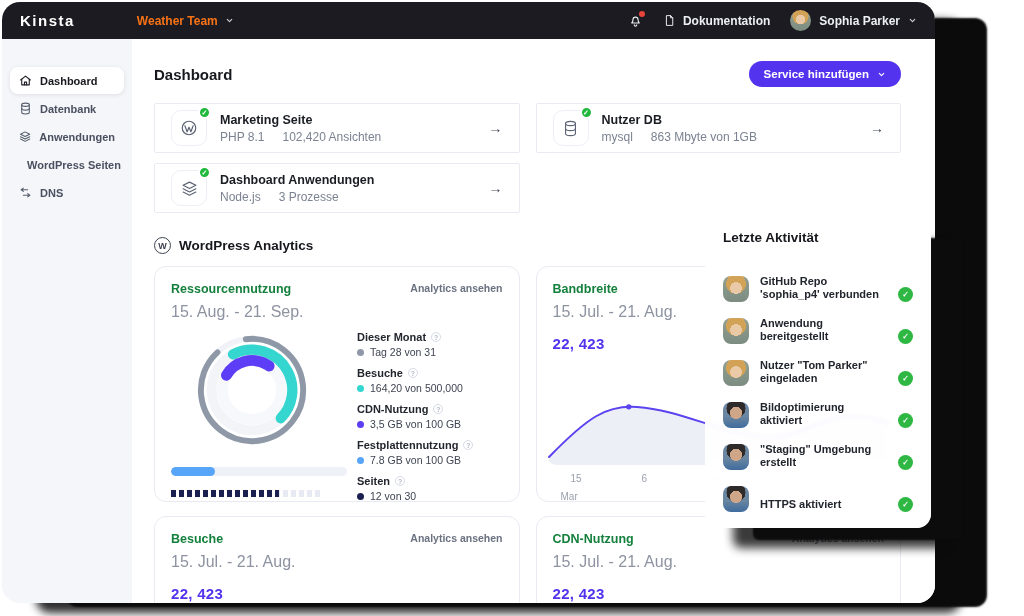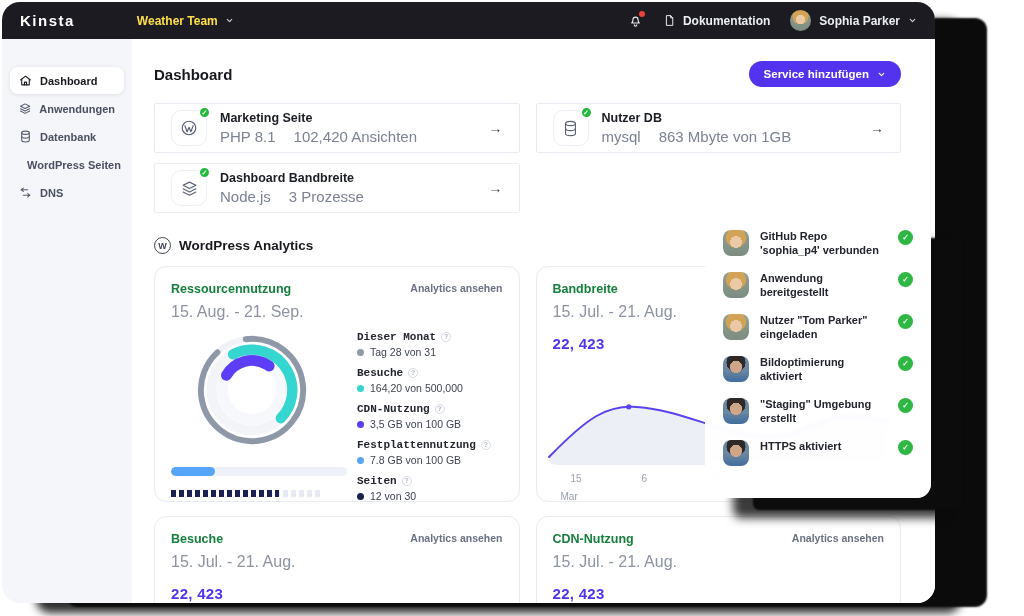--- a/index.html
+++ b/index.html
@@ -10,21 +10,21 @@
   .app-frame {
     position:absolute; left:2px; top:2px; width:933px; height:601px;
     border-radius:18px; background:#fff; overflow:hidden;
     display:flex; flex-direction:column;
     box-shadow: 58px 10px 2px -6px #0b0b0b, 30px 14px 8px -4px rgba(10,10,10,.85);
   }
 
   
   .topbar { height:37px; background:#1b1b21; display:flex; align-items:center; padding:0 18px; flex:0 0 auto; }
   .logo { color:#fff; font-weight:800; font-size:15px; letter-spacing:1.5px; }
-  .team-select { margin-left:62px; display:flex; align-items:center; gap:7px; color:#fde047; font-size:12px; font-weight:600; cursor:pointer; }
+  .team-select { margin-left:62px; display:flex; align-items:center; gap:7px; color:#f97316; font-size:12px; font-weight:600; cursor:pointer; }
   .top-right { margin-left:auto; display:flex; align-items:center; gap:20px; }
   .bell-wrap { position:relative; display:flex; }
   .bell-dot { position:absolute; top:-2px; right:-2px; width:6px; height:6px; border-radius:50%; background:#e8443a; }
   .doc-link { display:flex; align-items:center; gap:7px; color:#eceff3; font-size:12px; font-weight:700; cursor:pointer; }
   .user-chip { display:flex; align-items:center; gap:8px; color:#eceff3; font-size:12px; font-weight:600; cursor:pointer; }
   .avatar-sm { width:21px; height:21px; border-radius:50%; }
   svg.icn { display:block; }
 
   
   .body-row { flex:1; display:flex; min-height:0; }
@@ -45,21 +45,21 @@
 
   
   .services-grid { display:grid; grid-template-columns:1fr 1fr; column-gap:16px; row-gap:10px; margin-bottom:24px; }
   .svc-card { height:50px; border:1px solid #e9ebf2; border-radius:2px; display:flex; align-items:center;
     gap:13px; padding:0 16px; background:#fff; cursor:pointer; }
   .svc-icon { position:relative; width:36px; height:36px; border:1px solid #eceff5; border-radius:10px;
     display:flex; align-items:center; justify-content:center; color:#5b6374; flex:0 0 auto; }
   .svc-badge { position:absolute; top:-5px; right:-5px; width:13px; height:13px; border-radius:50%;
     background:#21b93c; border:2px solid #fff; color:#fff; font-size:7px; line-height:9px; text-align:center; font-weight:700; }
   .svc-title { font-size:12.5px; font-weight:700; color:#1b1d24; margin-bottom:3px; }
-  .svc-meta { font-size:15px; color:#7b8291; display:flex; gap:18px; }
+  .svc-meta { font-size:12px; color:#7b8291; display:flex; gap:18px; }
   .svc-arrow { margin-left:auto; color:#3f4654; font-size:14px; font-weight:600; }
 
   
   .section-head { display:flex; align-items:center; gap:8px; margin-bottom:12px; }
   .section-title { font-size:13.5px; font-weight:700; color:#17181d; }
   .wp-circle { width:17px; height:17px; border:1.6px solid #3e4450; border-radius:50%; color:#3e4450;
     font-size:9px; font-weight:700; display:flex; align-items:center; justify-content:center; }
 
   .analytics-grid { display:grid; grid-template-columns:1fr 1fr; column-gap:16px; row-gap:14px; }
   .ana-card { border:1px solid #e9ebf2; border-radius:12px; background:#fff; padding:15px 16px; position:relative; }
@@ -76,41 +76,41 @@
   .donut-col { width:180px; flex:0 0 auto; display:flex; flex-direction:column; align-items:flex-start; }
   .donut-wrap { margin-left:22px; }
   .bar-track { width:176px; height:9px; border-radius:5px; background:#eef1f7; margin-top:14px; position:relative; overflow:hidden; }
   .bar-fill { position:absolute; left:0; top:0; bottom:0; width:25%; border-radius:5px; background:#57a5f8; }
   .dash-bar { width:150px; height:7px; margin-top:14px; position:relative; }
   .dash-bg { position:absolute; inset:0; background:repeating-linear-gradient(90deg,#e7eaf2 0 5px,transparent 5px 8px); }
   .dash-fill { position:absolute; left:0; top:0; bottom:0; width:72%; background:repeating-linear-gradient(90deg,#1a2150 0 5px,transparent 5px 8px); }
 
   .legend-col { flex:1; padding-left:6px; }
   .lg-item { margin-bottom:9px; }
-  .lg-label-row { display:flex; align-items:center; gap:5px;font-family:Liberation Mono, monospace; }
+  .lg-label-row { display:flex; align-items:center; gap:5px; }
   .lg-label { font-size:11px; font-weight:700; color:#23262e; }
   .lg-info { width:10px; height:10px; border:1px solid #d7dbe4; border-radius:50%; color:#b3b9c5;
     font-size:7px; line-height:9px; text-align:center; font-weight:700; }
   .lg-value-row { display:flex; align-items:center; gap:6px; margin-top:3px; }
   .lg-dot { width:7px; height:7px; border-radius:50%; flex:0 0 auto; }
   .lg-value { font-size:10.5px; color:#3e4452; }
 
   
   .bw-chart { position:absolute; left:10px; right:10px; bottom:36px; height:86px; clip-path:inset(0 round 10px); }
   .bw-axis { position:absolute; left:10px; right:10px; bottom:14px; height:14px; font-size:10px; color:#9aa0ac; }
   .bw-axis span { position:absolute; }
   .bw-month { position:absolute; left:24px; bottom:-1px; font-size:10px; color:#9aa0ac; }
 
   
   .activity-panel { position:absolute; left:705px; top:210px; width:226px; z-index:6;
     background:rgba(255,255,255,.94); backdrop-filter:blur(2px); border-radius:14px;
     padding:20px 18px 16px;
     box-shadow: 40px 20px 2px -8px #0c0c0c, 22px 26px 10px -6px rgba(10,10,10,.8); }
   .activity-title { font-size:13.5px; font-weight:800; color:#17181d; margin-bottom:15px; }
-  .act-item { display:flex; align-items:flex-start; gap:11px; height:42px; }
+  .act-item { display:flex; align-items:flex-end; gap:11px; height:42px; }
   .act-avatar { width:26px; height:26px; border-radius:8px; flex:0 0 auto; }
   .act-text { font-size:11px; font-weight:600; color:#22252d; flex:1; line-height:1.25; }
   .act-check { width:15px; height:15px; border-radius:50%; background:#2eb843; color:#fff; flex:0 0 auto;
     font-size:8px; line-height:15px; text-align:center; font-weight:700; }
 
   .av-sophia { background:
     radial-gradient(circle at 50% 46%, #eac9a6 0 30%, rgba(0,0,0,0) 31%),
     radial-gradient(circle at 50% 30%, #d2a257 0 44%, rgba(0,0,0,0) 45%),
     linear-gradient(#93a093, #7c8c80); }
   .av-tom { background:
@@ -163,33 +163,33 @@
         <div class="side-item active">
           <svg class="icn" width="13" height="13" viewBox="0 0 24 24" fill="none" stroke="currentColor" stroke-width="2" stroke-linecap="round" stroke-linejoin="round">
               <path d="M3 11l9-7 9 7"></path>
               <path d="M5 9.8V20h14V9.8"></path>
               <path d="M10 20v-5h4v5"></path>
             </svg>
           <span>Dashboard</span>
         </div>
         <div class="side-item">
           <svg class="icn" width="13" height="13" viewBox="0 0 24 24" fill="none" stroke="currentColor" stroke-width="2" stroke-linecap="round" stroke-linejoin="round">
+              <ellipse cx="12" cy="5" rx="7" ry="3"></ellipse>
+              <path d="M5 5v14c0 1.7 3.1 3 7 3s7-1.3 7-3V5"></path>
+              <path d="M5 12c0 1.7 3.1 3 7 3s7-1.3 7-3"></path>
+            </svg>
+          <span>Datenbank</span>
+        </div>
+        <div class="side-item">
+          <svg class="icn" width="13" height="13" viewBox="0 0 24 24" fill="none" stroke="currentColor" stroke-width="2" stroke-linecap="round" stroke-linejoin="round">
               <path d="M12 3l9 4.5-9 4.5-9-4.5z"></path>
               <path d="M3 12.5l9 4.5 9-4.5"></path>
               <path d="M3 17l9 4.5 9-4.5"></path>
             </svg>
           <span>Anwendungen</span>
-        </div>
-        <div class="side-item">
-          <svg class="icn" width="13" height="13" viewBox="0 0 24 24" fill="none" stroke="currentColor" stroke-width="2" stroke-linecap="round" stroke-linejoin="round">
-              <ellipse cx="12" cy="5" rx="7" ry="3"></ellipse>
-              <path d="M5 5v14c0 1.7 3.1 3 7 3s7-1.3 7-3V5"></path>
-              <path d="M5 12c0 1.7 3.1 3 7 3s7-1.3 7-3"></path>
-            </svg>
-          <span>Datenbank</span>
         </div>
         <div class="side-item">
           <svg class="icn" width="13" height="13" viewBox="0 0 24 24" fill="none" stroke="currentColor" stroke-width="2" stroke-linecap="round" stroke-linejoin="round">
               <circle cx="12" cy="12" r="9"></circle>
               <path d="M6.5 9l3 8 2.5-6 2.5 6 3-8"></path>
             </svg>
           <span>WordPress Seiten</span>
         </div>
         <div class="side-item">
           <svg class="icn" width="13" height="13" viewBox="0 0 24 24" fill="none" stroke="currentColor" stroke-width="2" stroke-linecap="round" stroke-linejoin="round">
@@ -253,21 +253,21 @@
           <div class="svc-card">
             <div class="svc-icon">
               <svg class="icn" width="17" height="17" viewBox="0 0 24 24" fill="none" stroke="currentColor" stroke-width="1.6" stroke-linecap="round" stroke-linejoin="round">
                   <path d="M12 3l9 4.5-9 4.5-9-4.5z"></path>
                   <path d="M3 12.5l9 4.5 9-4.5"></path>
                   <path d="M3 17l9 4.5 9-4.5"></path>
                 </svg>
               <span class="svc-badge">✓</span>
             </div>
             <div>
-              <div class="svc-title">Dashboard Bandbreite</div>
+              <div class="svc-title">Dashboard Anwendungen</div>
               <div class="svc-meta">
                 <span>Node.js</span>
                 <span>3 Prozesse</span>
               </div>
             </div>
             <span class="svc-arrow">→</span>
           </div>
           <div></div>
         </div>
 
@@ -400,20 +400,21 @@
             <div class="card-sub">15. Jul. - 21. Aug.</div>
             <div class="big-value">22, 423</div>
           </div>
 
         </div>
       </div>
     </div>
   </div>
 
   <div class="activity-panel">
+    <div class="activity-title">Letzte Aktivität</div>
 
     <div class="act-item">
       <span class="act-avatar av-sophia"></span>
       <span class="act-text">GitHub Repo 'sophia_p4' verbunden</span>
       <span class="act-check">✓</span>
     </div>
     <div class="act-item">
       <span class="act-avatar av-sophia"></span>
       <span class="act-text">Anwendung bereitgestellt</span>
       <span class="act-check">✓</span>

